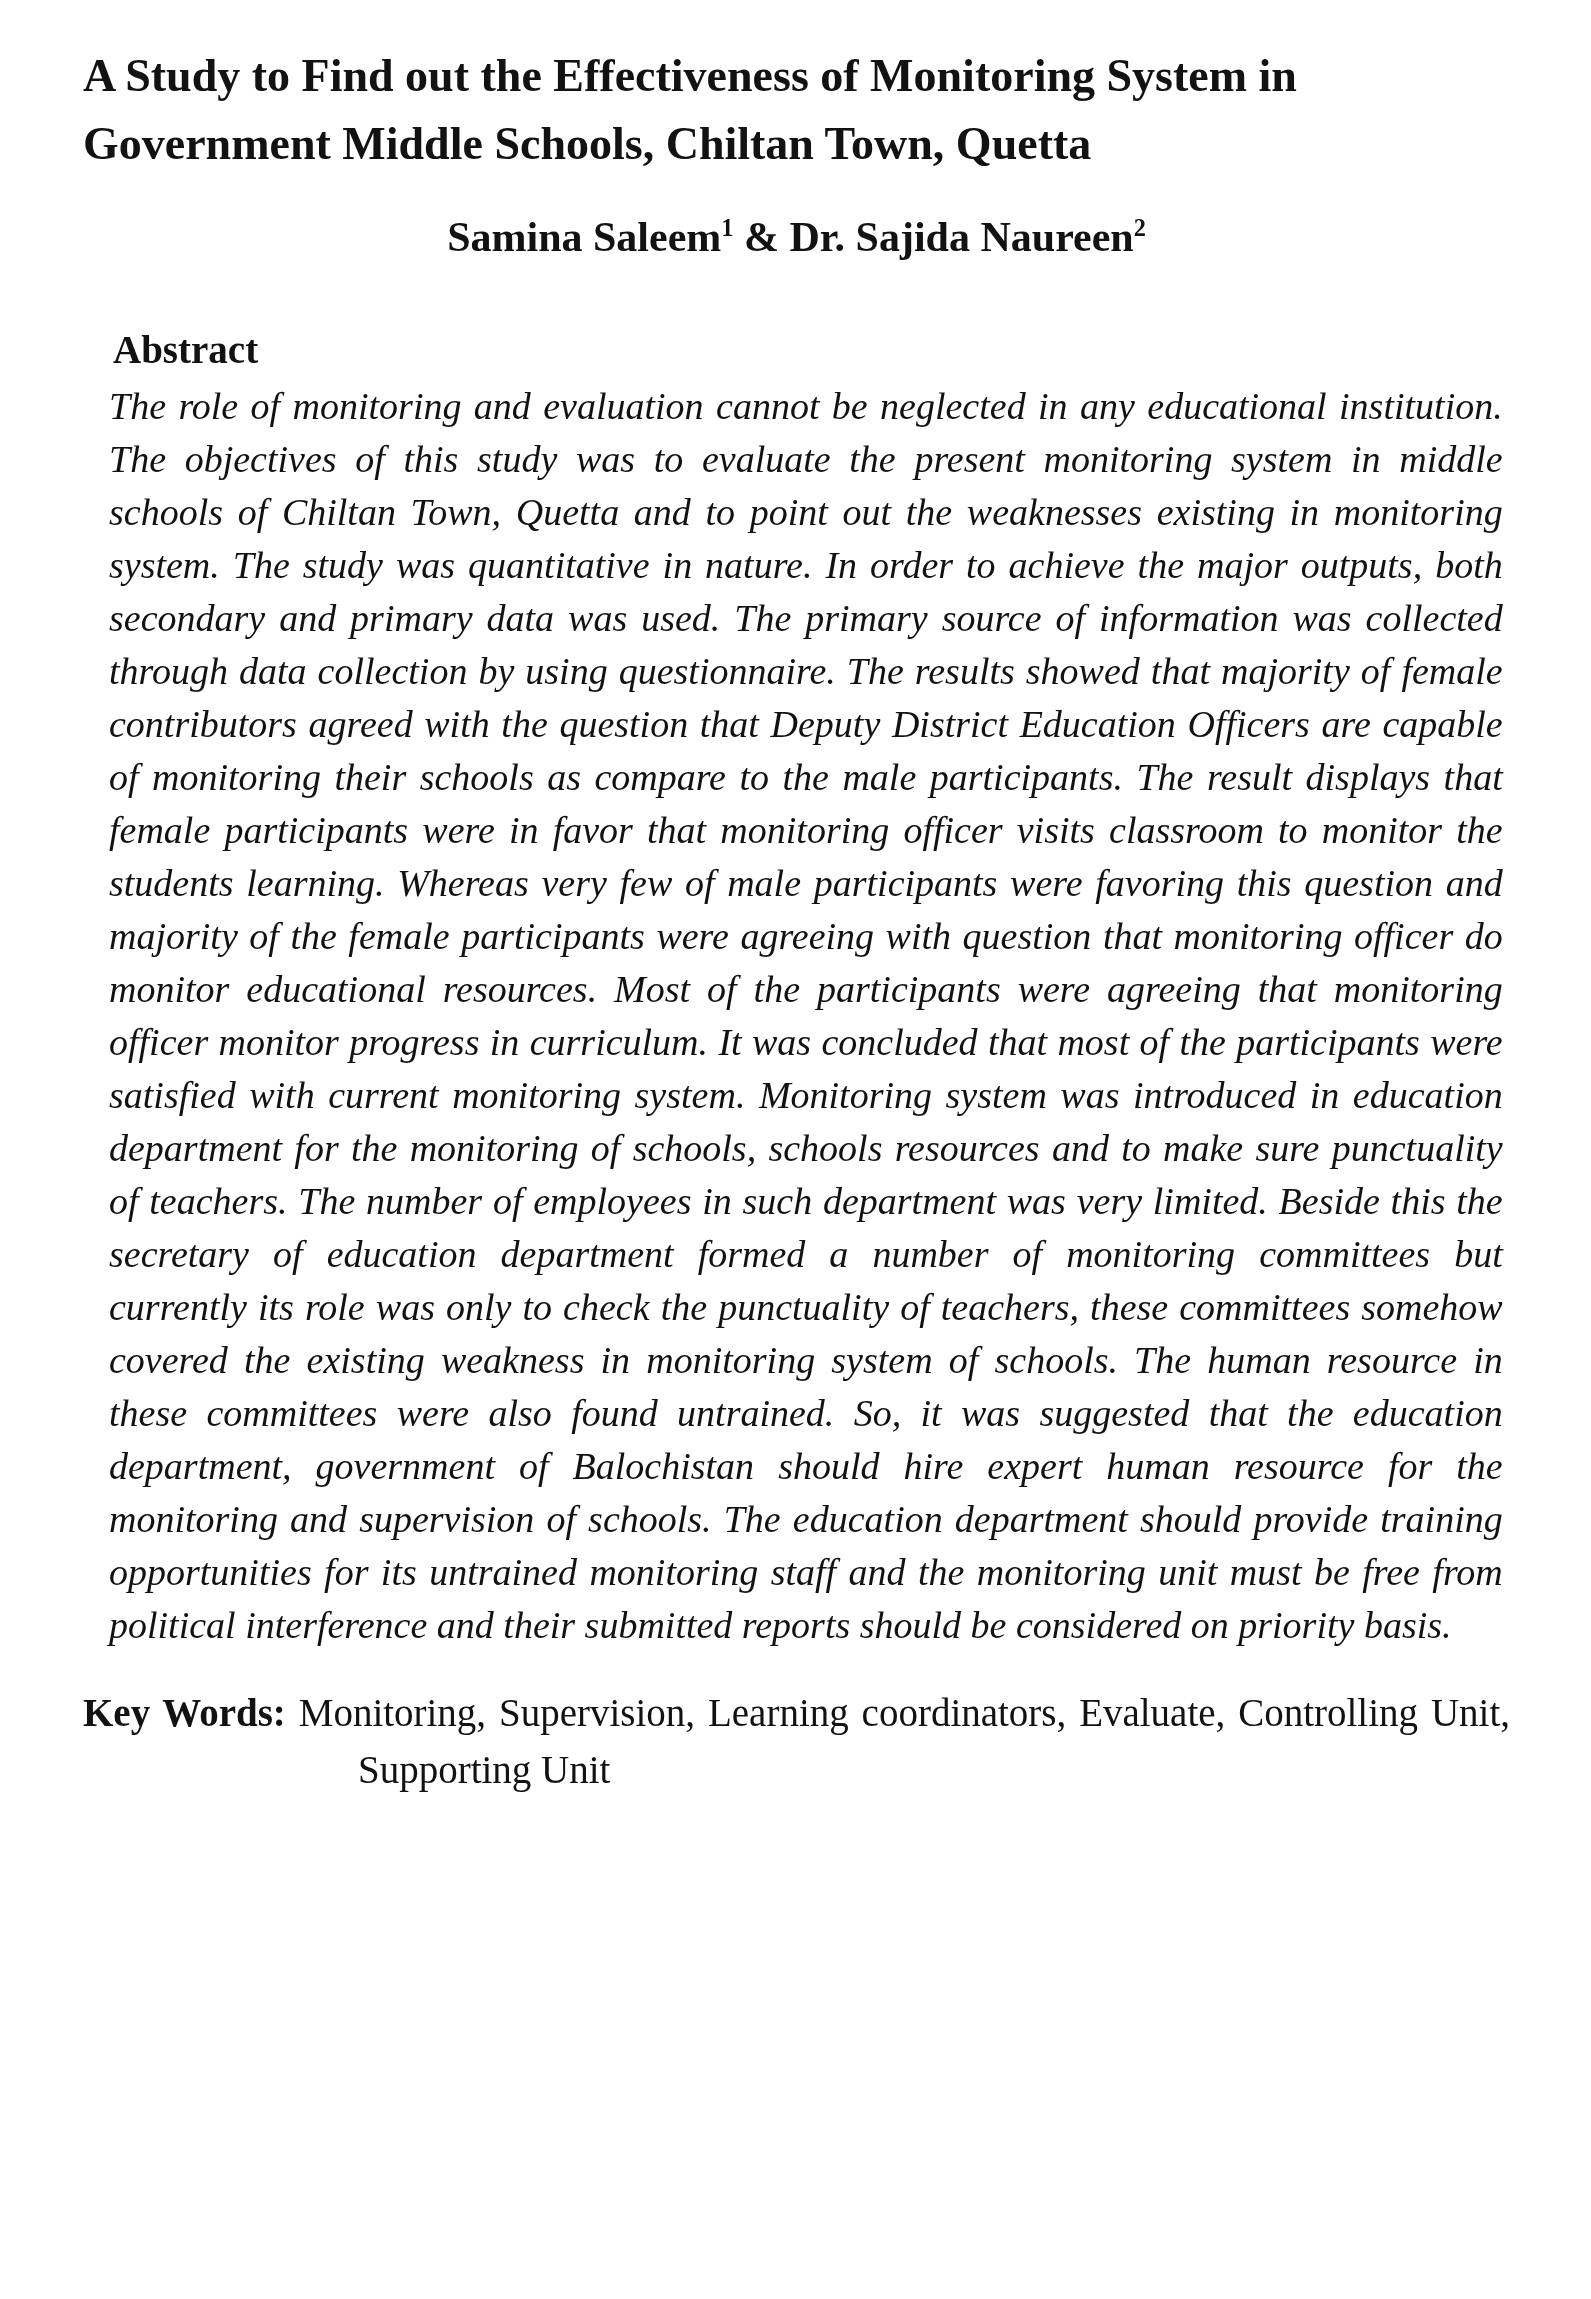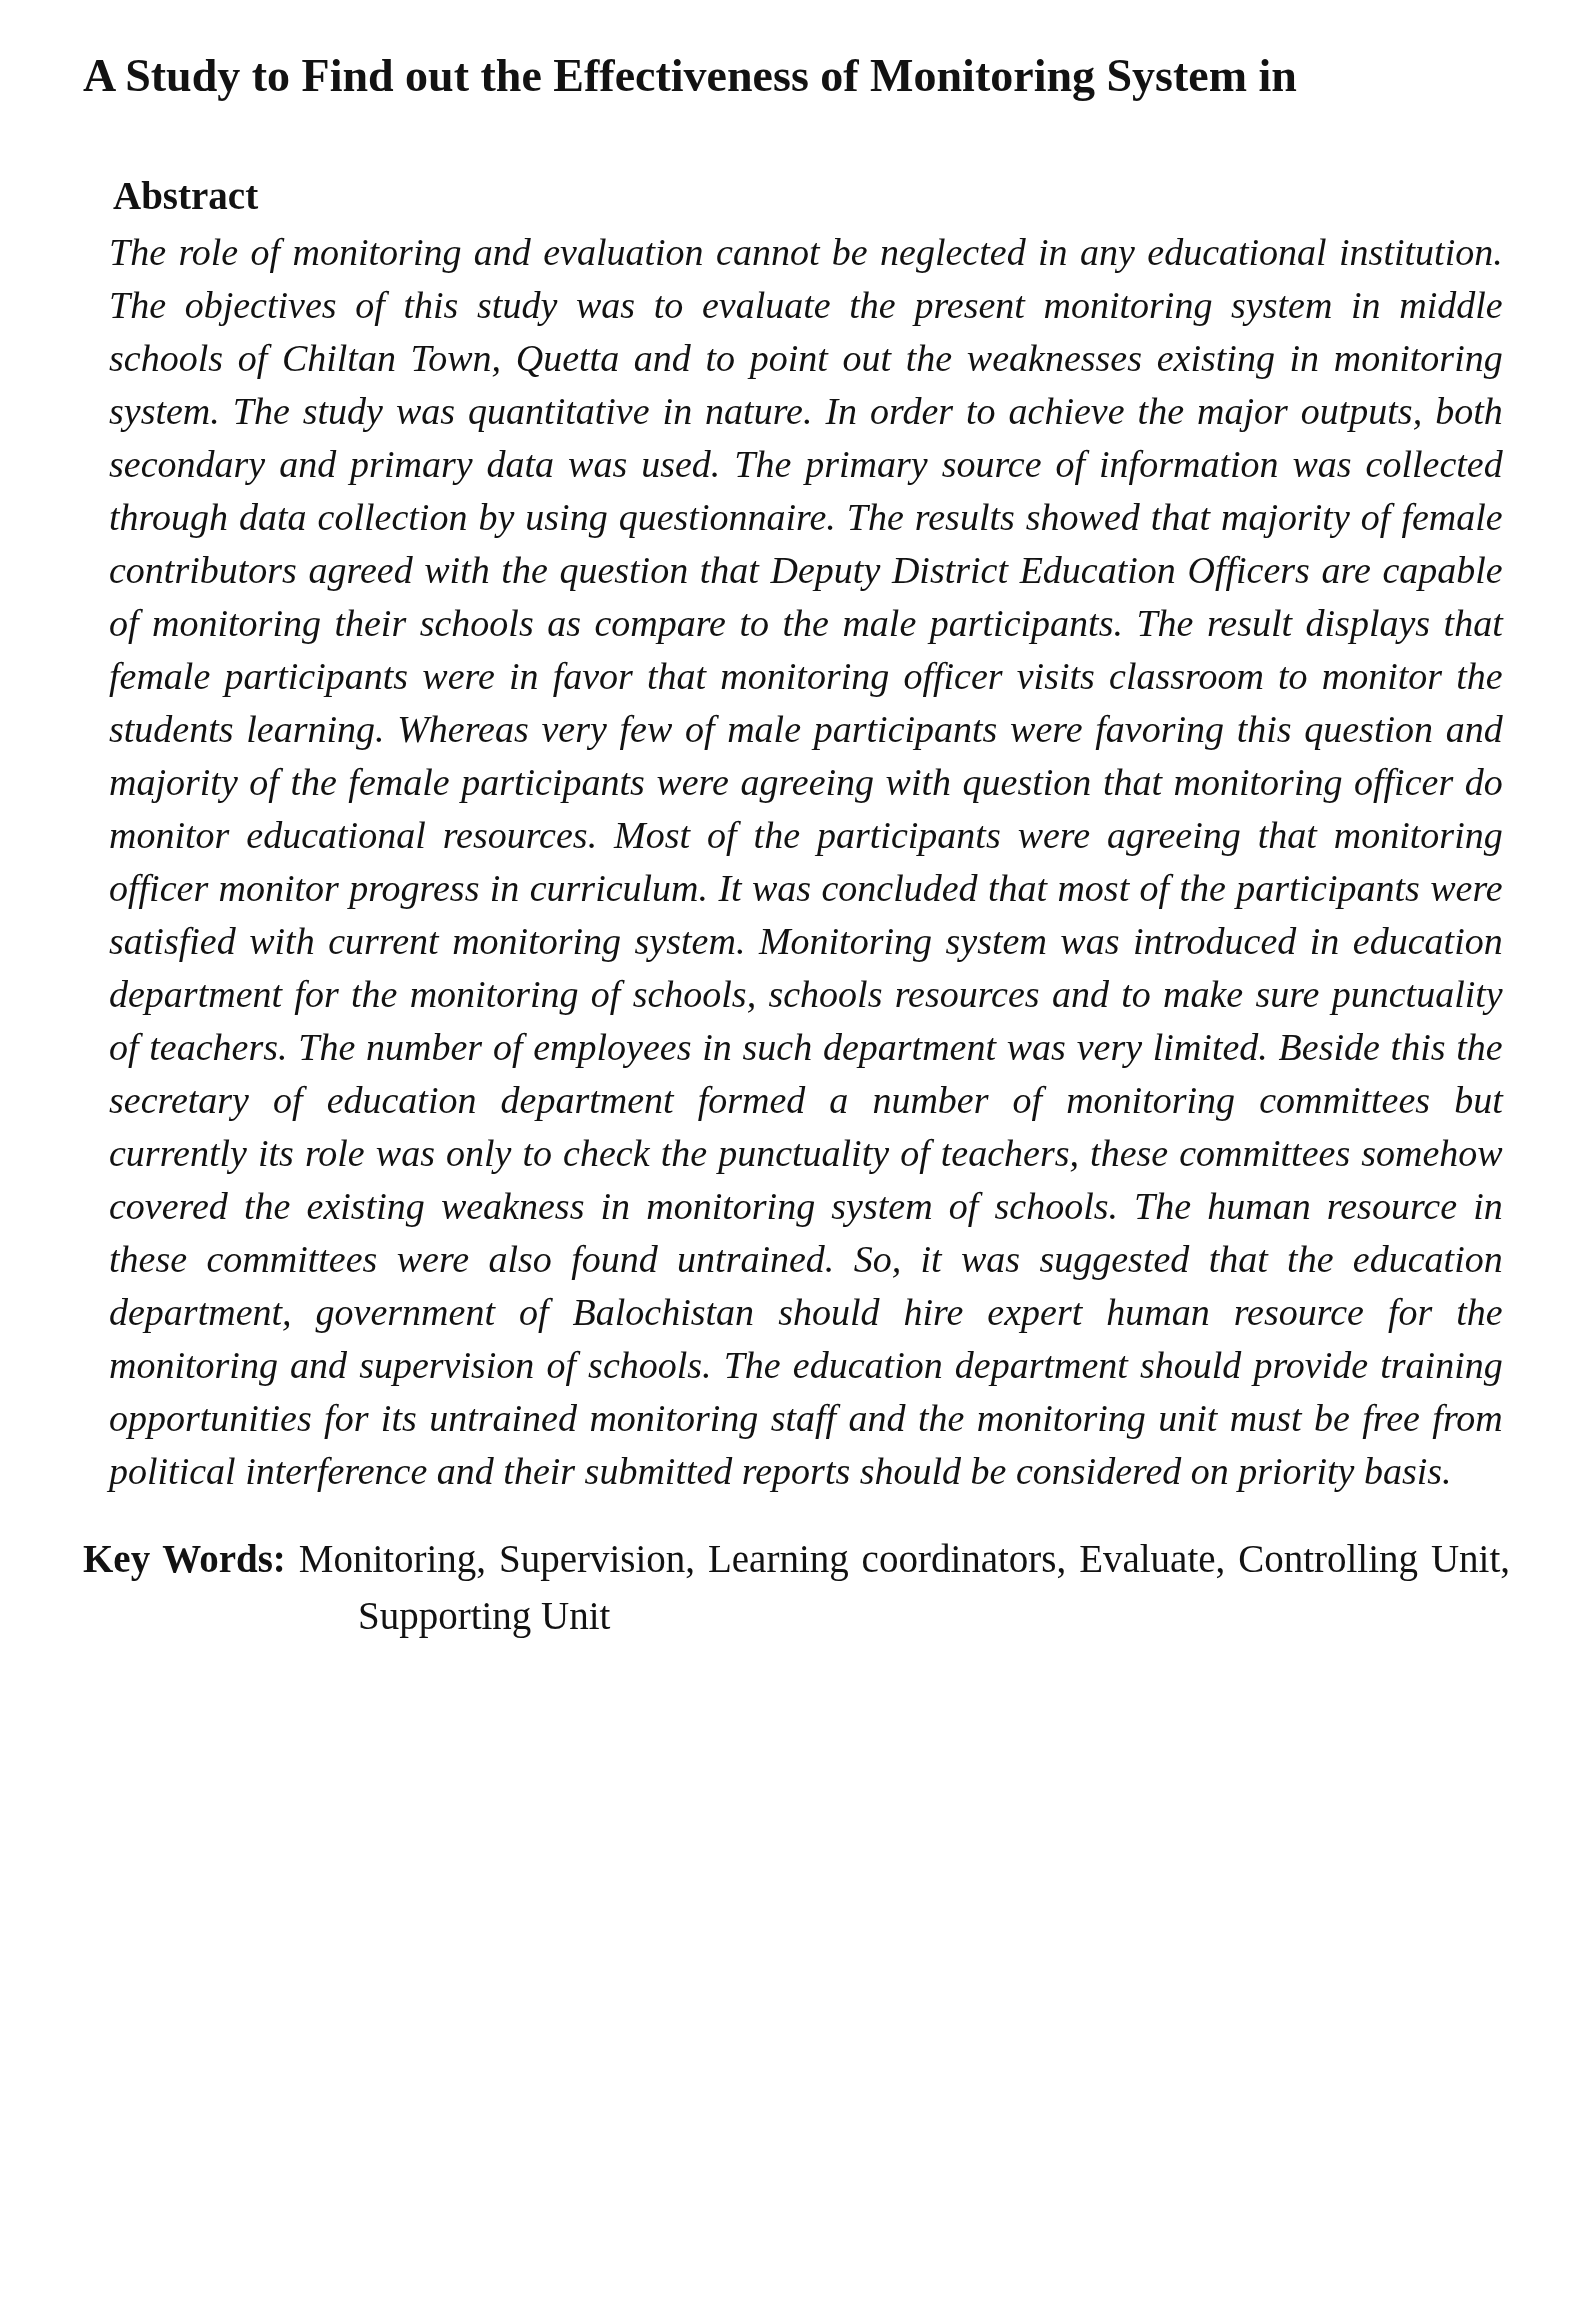--- a/index.html
+++ b/index.html
@@ -72,22 +72,24 @@
     font-weight: 700;
   }
 </style>
 </head>
 <body>
 
 <div class="page">
 
   <header class="title-block">
     <div class="title-line">A Study to Find out the Effectiveness of Monitoring System in</div>
+    <div class="title-line">Government Middle Schools, Chiltan Town, Quetta</div>
   </header>
 
+  <div class="authors"><span>Samina Saleem</span><span class="sup">1</span><span> &amp; </span><span>Dr. Sajida Naureen</span><span class="sup">2</span></div>
 
   <section class="abstract">
     <h2 class="abstract-heading">Abstract</h2>
     <p class="abstract-body">The role of monitoring and evaluation cannot be neglected in any educational institution. The objectives of this study was to evaluate the present monitoring system in middle schools of Chiltan Town, Quetta and to point out the weaknesses existing in monitoring system. The study was quantitative in nature. In order to achieve the major outputs, both secondary and primary data was used. The primary source of information was collected through data collection by using questionnaire. The results showed that majority of female contributors agreed with the question that Deputy District Education Officers are capable of monitoring their schools as compare to the male participants. The result displays that female participants were in favor that monitoring officer visits classroom to monitor the students learning. Whereas very few of male participants were favoring this question and majority of the female participants were agreeing with question that monitoring officer do monitor educational resources. Most of the participants were agreeing that monitoring officer monitor progress in curriculum. It was concluded that most of the participants were satisfied with current monitoring system. Monitoring system was introduced in education department for the monitoring of schools, schools resources and to make sure punctuality of teachers. The number of employees in such department was very limited. Beside this the secretary of education department formed a number of monitoring committees but currently its role was only to check the punctuality of teachers, these committees somehow covered the existing weakness in monitoring system of schools. The human resource in these committees were also found untrained. So, it was suggested that the education department, government of Balochistan should hire expert human resource for the monitoring and supervision of schools. The education department should provide training opportunities for its untrained monitoring staff and the monitoring unit must be free from political interference and their submitted reports should be considered on priority basis.</p>
   </section>
 
   <div class="keywords"><span class="kw-label">Key Words:</span><span> </span><span class="kw-text">Monitoring, Supervision, Learning coordinators, Evaluate, Controlling Unit, Supporting Unit</span></div>
 
 </div>
 

